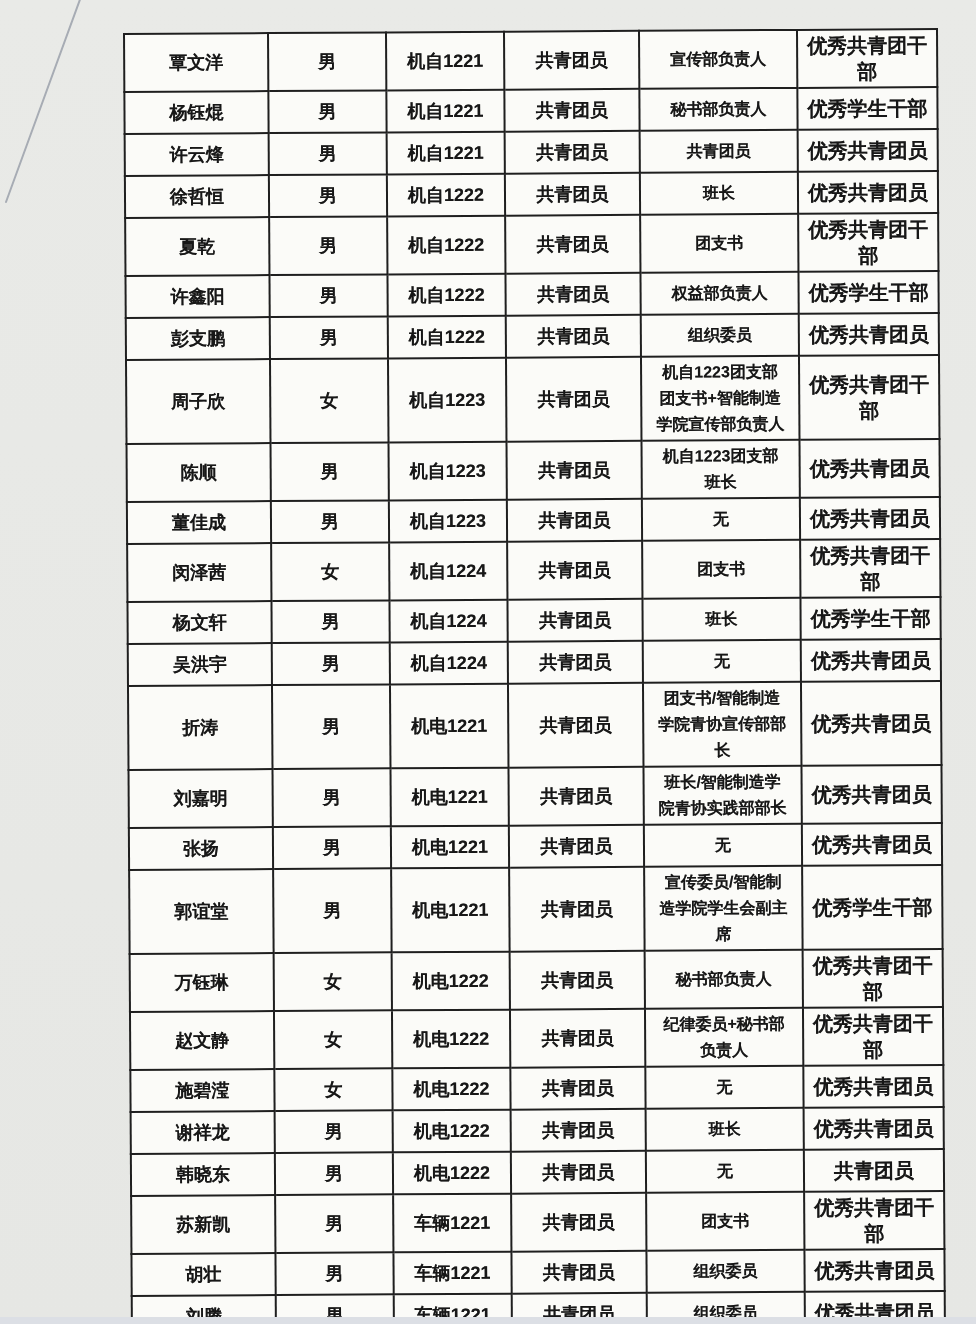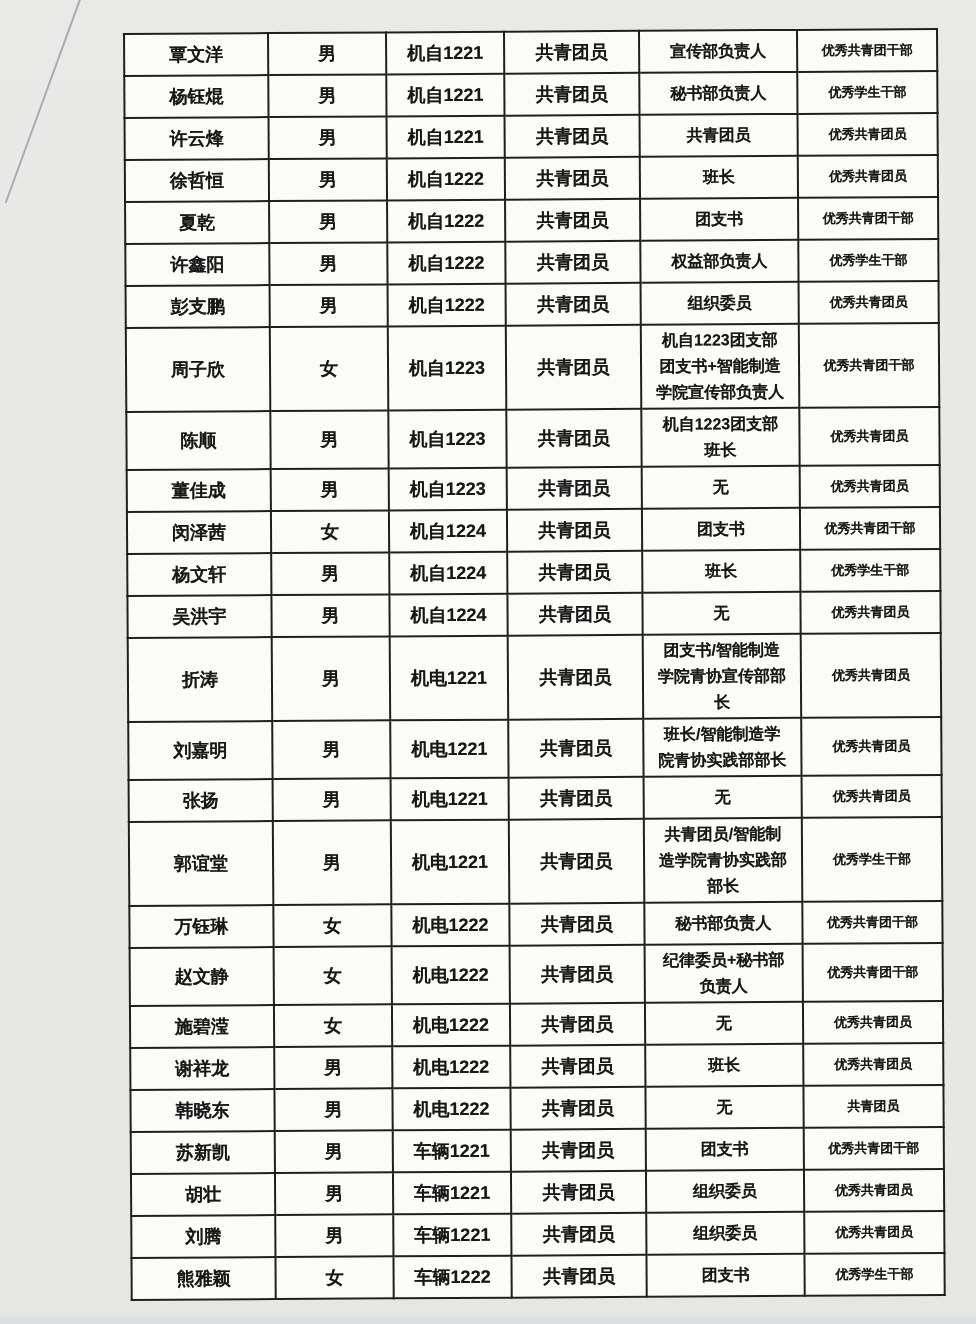--- a/index.html
+++ b/index.html
@@ -46,21 +46,21 @@
     font-weight: bold;
     font-size: 18px;
     line-height: 26px;
     color: var(--text_color);
     padding: 2px 3px;
     overflow: hidden;
     
     text-shadow: 0 0 0.4px rgba(20,20,20,0.55);
   }
   table.roster td.col-position { font-size: 16px; padding: 2px 14px; }
-  table.roster td.col-honor { font-size: 13px; font-family: Liberation Serif, serif; }
+  table.roster td.col-honor { font-size: 20px; font-family: Liberation Serif, serif; }
   col.c-name { width: 144px; }
   col.c-gender { width: 118px; }
   col.c-class_name { width: 118px; }
   col.c-political_status { width: 135px; }
   col.c-position { width: 158px; }
   col.c-honor { width: 140px; }
   .bottom-strip {
     position: absolute;
     left: 0; bottom: 0;
     width: 100%; height: 7px;
@@ -211,21 +211,21 @@
           <td class="col-class_name">机电1221</td>
           <td class="col-political_status">共青团员</td>
           <td class="col-position">无</td>
           <td class="col-honor">优秀共青团员</td>
         </tr>
         <tr>
           <td class="col-name">郭谊堂</td>
           <td class="col-gender">男</td>
           <td class="col-class_name">机电1221</td>
           <td class="col-political_status">共青团员</td>
-          <td class="col-position">共青团员/智能制造学院青协实践部部长</td>
+          <td class="col-position">宣传委员/智能制造学院学生会副主席</td>
           <td class="col-honor">优秀学生干部</td>
         </tr>
         <tr>
           <td class="col-name">万钰琳</td>
           <td class="col-gender">女</td>
           <td class="col-class_name">机电1222</td>
           <td class="col-political_status">共青团员</td>
           <td class="col-position">秘书部负责人</td>
           <td class="col-honor">优秀共青团干部</td>
         </tr>

